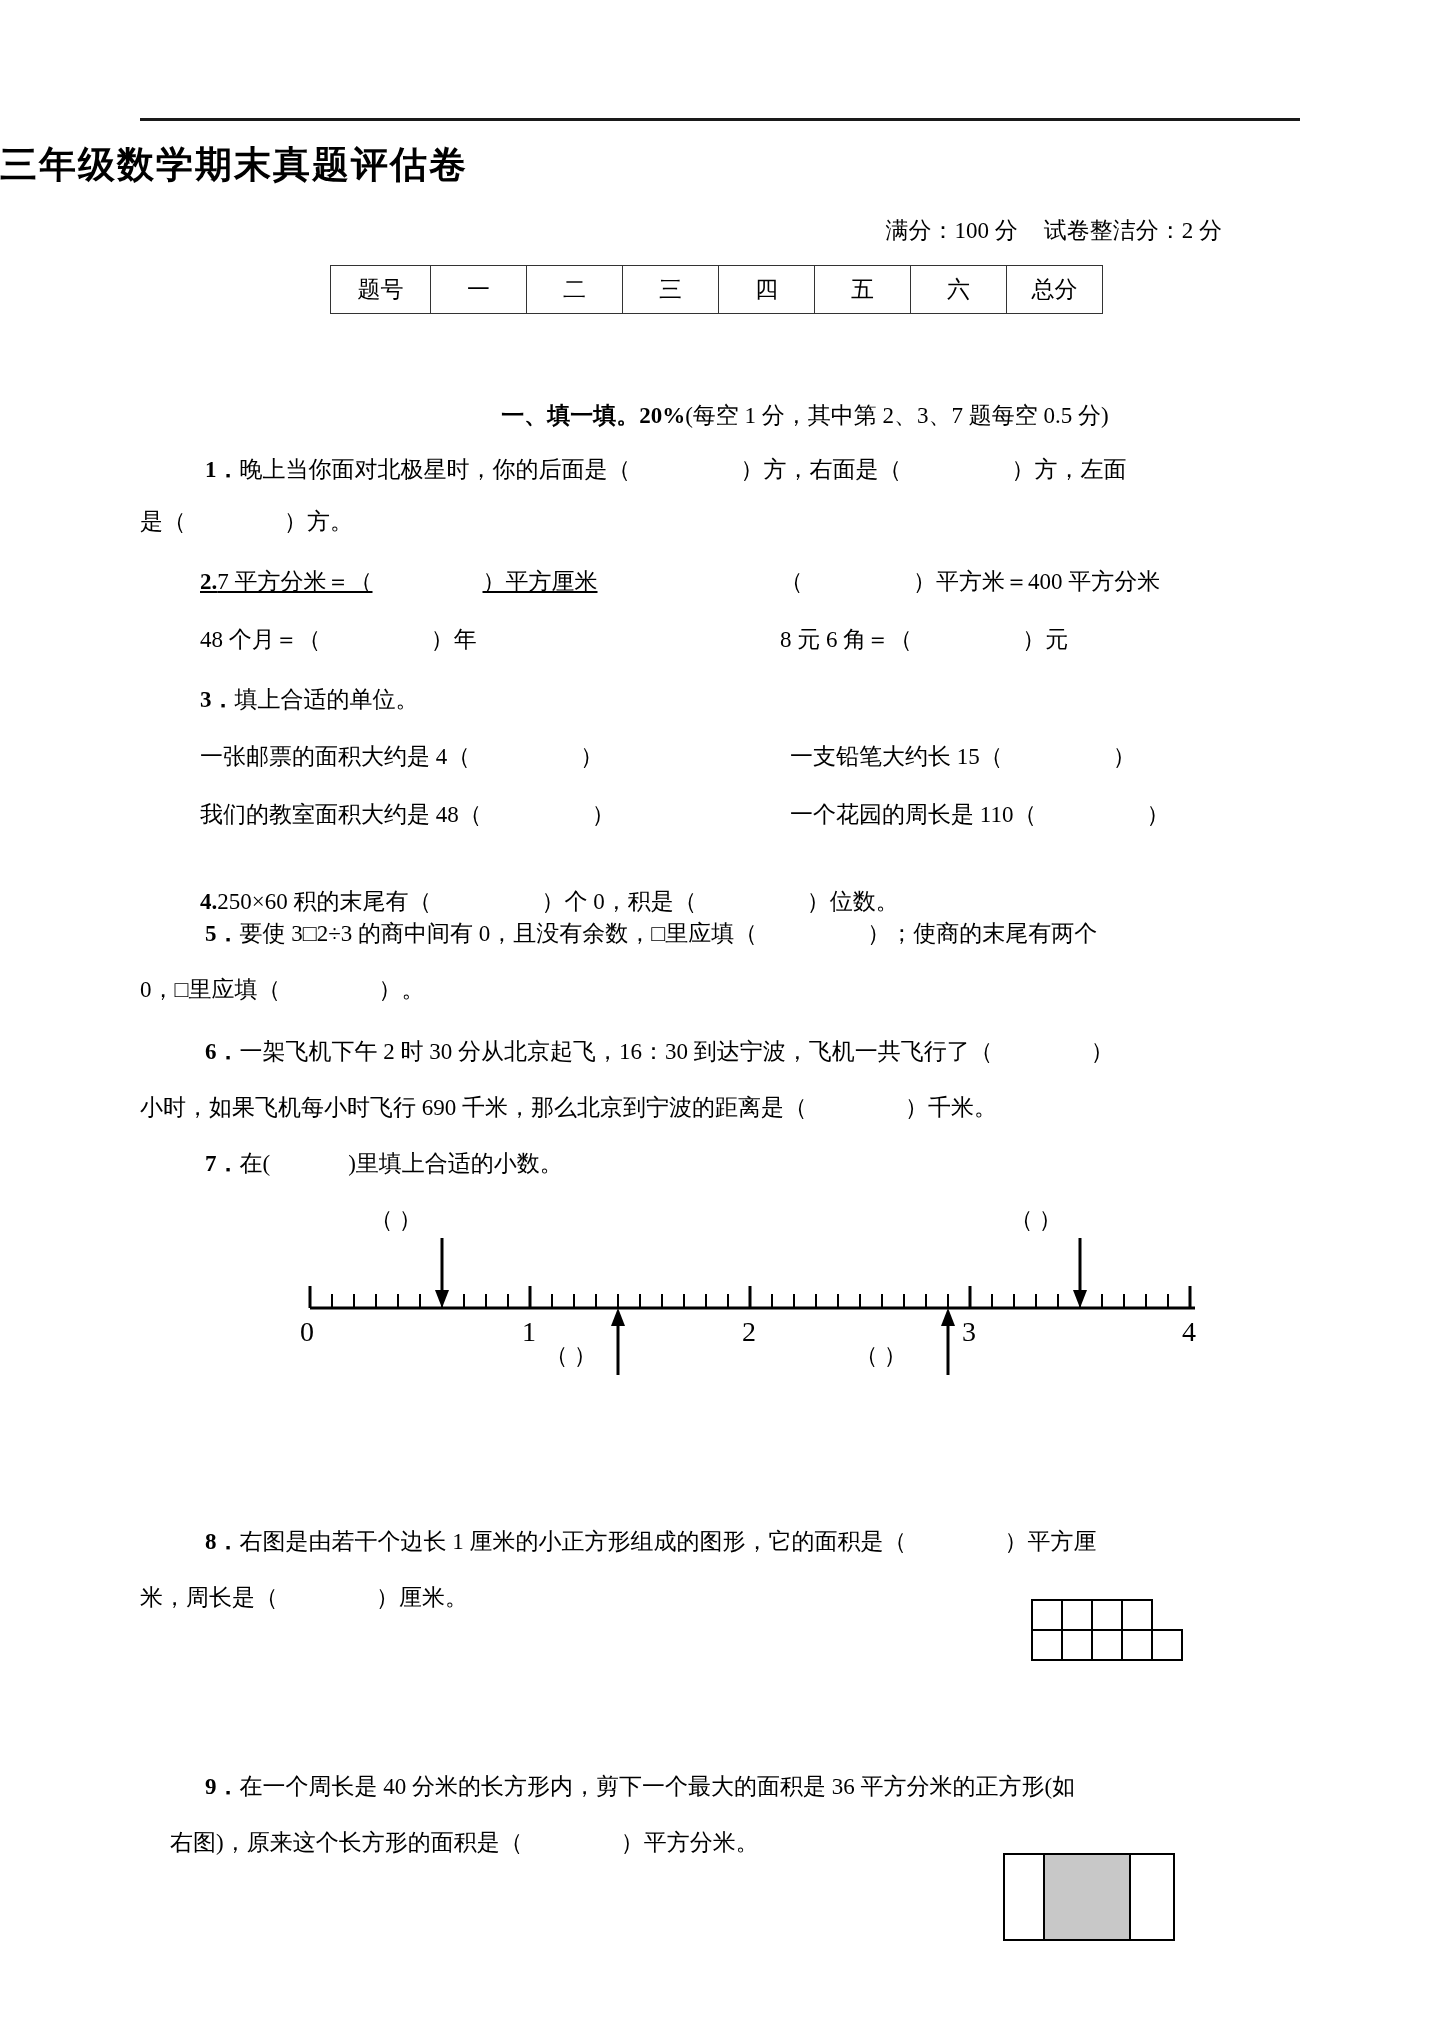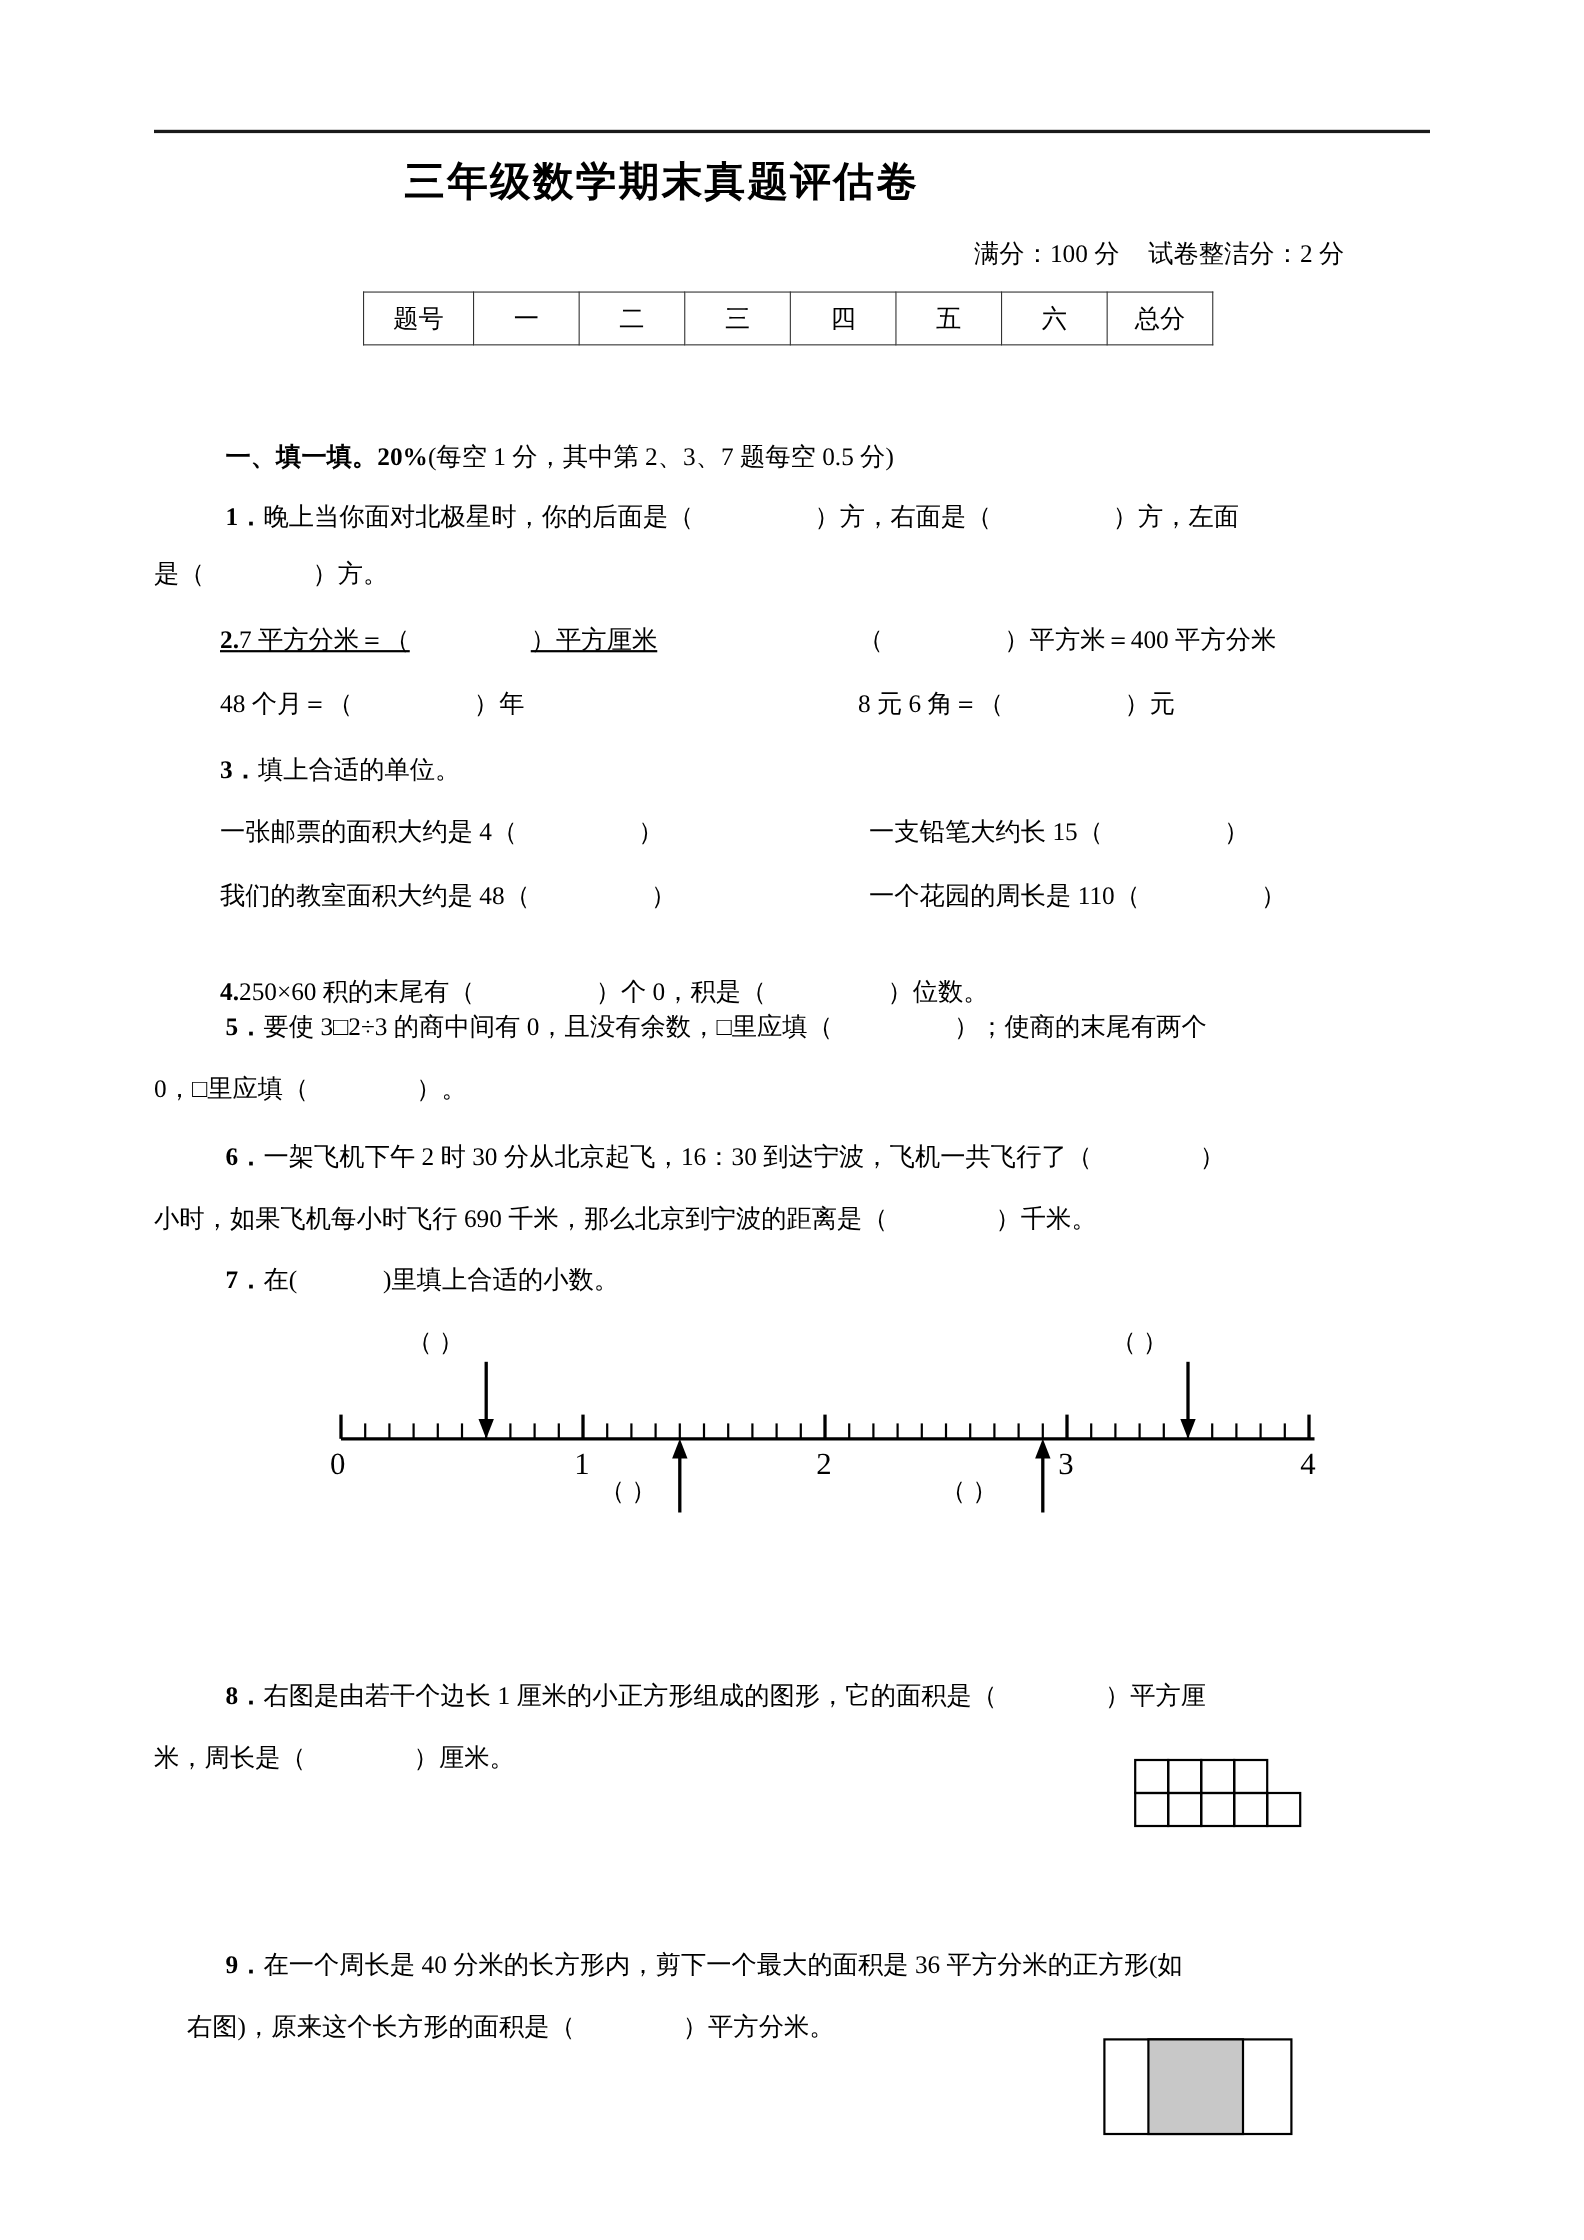--- a/index.html
+++ b/index.html
@@ -14,21 +14,21 @@
   }
   .page { position:relative; width:1440px; height:2036px; padding:0; }
 
   .rule {
     position:absolute; left:140px; top:118px; width:1160px;
     border-top:3px solid #1a1a1a;
   }
 
   .title {
     position:absolute; left:0; top:140px; width:1203px;
-    text-align:center;
+    text-align:left;
     font-size:37px; font-weight:bold; letter-spacing:2px;
   }
 
   .scoreline {
     position:absolute; right:218px; top:215px;
     font-size:23px;
     white-space:nowrap;
   }
   .scoreline .gap { display:inline-block; width:26px; }
 
@@ -89,21 +89,21 @@
       <td>二</td>
       <td>三</td>
       <td>四</td>
       <td>五</td>
       <td>六</td>
       <td>总分</td>
     </tr>
   </tbody>
     </table>
 
-  <div class="sec-head" style="top:400px; left:205px;">
+  <div class="sec-head" style="top:400px; left:205px;text-align:center;">
     <b>一、填一填。20%</b><span>(每空 1 分，其中第 2、3、7 题每空 0.5 分)</span>
   </div>
 
   <div class="q" style="top:458px; left:205px;">
     <span class="n">1．</span><span>晚上当你面对北极星时，你的后面是（</span><span class="blank-l"></span><span>）方，右面是（</span><span class="blank-l"></span><span>）方，左面</span>
   </div>
   <div class="q" style="top:510px; left:140px;">
     <span>是（</span><span class="blank-m"></span><span>）方。</span>
   </div>
 

